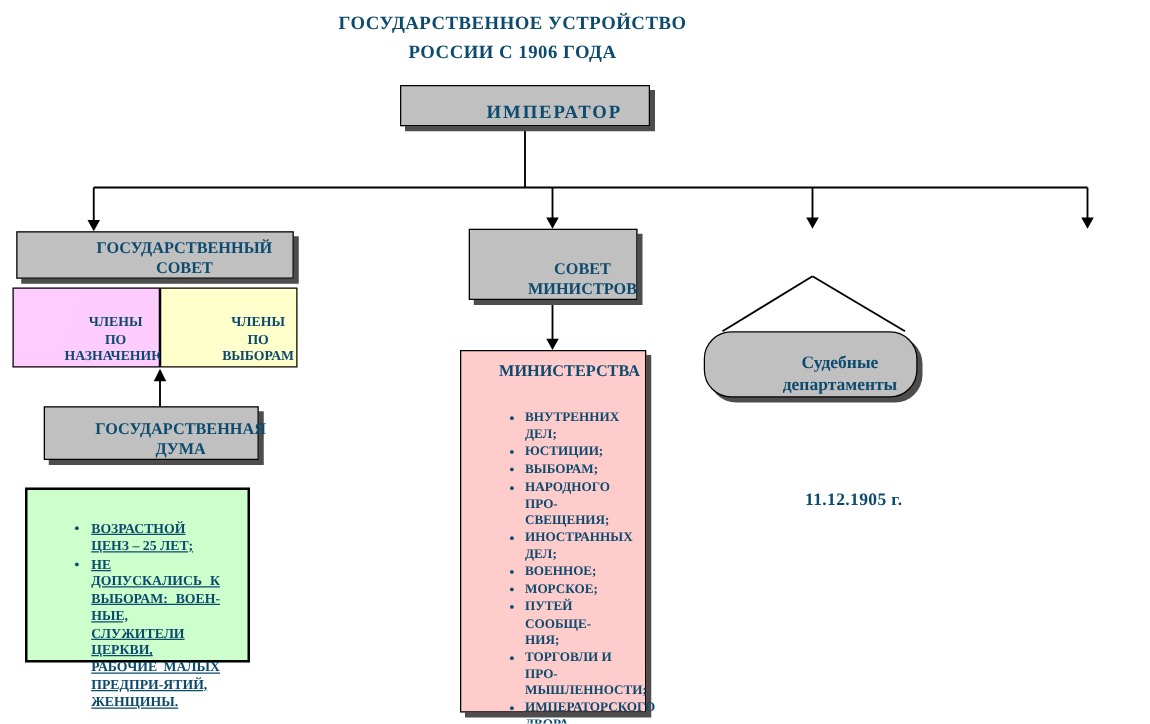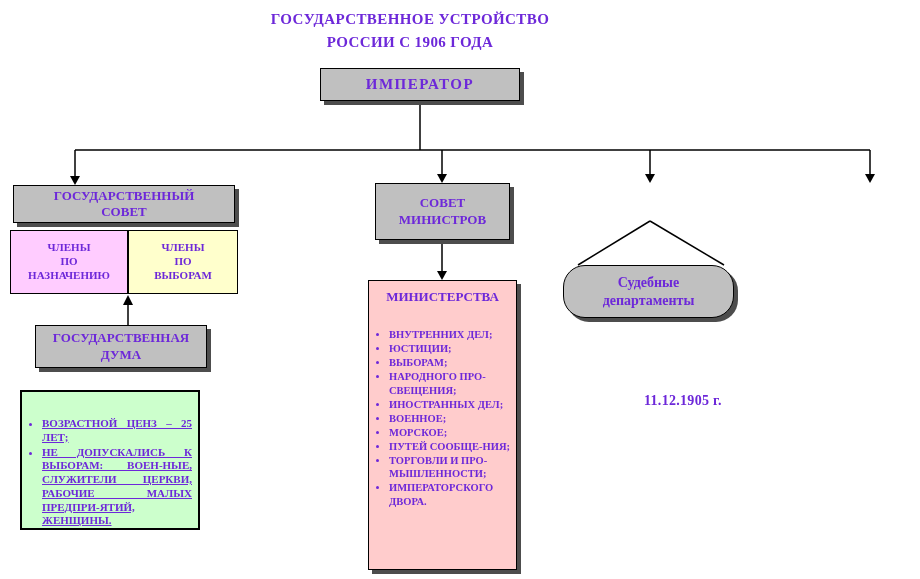--- a/index.html
+++ b/index.html
@@ -1,22 +1,22 @@
 <!DOCTYPE html>
 <html><head>
 <meta charset="utf-8">
 <style>
   html,body{margin:0;padding:0;background:#ffffff;}
   #canvas{
     position:relative;width:912px;height:579px;background:#ffffff;overflow:hidden;
-    font-family:"Liberation Serif","DejaVu Serif",serif;font-weight:bold;color:#6d28d9;
+    font-family:"Liberation Serif","DejaVu Serif",serif;font-weight:bold;color:#0c4a6e;
   }
   .node{
-    position:absolute;display:flex;align-items:center;justify-content:center;
-    text-align:center;border:1.5px solid #000;box-sizing:border-box;
+    position:absolute;display:flex;align-items:flex-end;justify-content:center;
+    text-align:center;border:1.5px solid #000;box-sizing:border-box;padding-left:47px;
   }
   .col{flex-direction:column;justify-content:flex-start;}
   .gray{background:#c0c0c0;}
   .shadow{box-shadow:4px 4px 0 0 #4d4d4d;}
   .label{white-space:pre-line;line-height:1.25;}
   .title{
     position:absolute;text-align:center;font-size:15px;letter-spacing:.4px;line-height:1.55;
   }
   ul.bullets{margin:16px;padding:0 6px 0 20px;list-style:disc;text-align:left;}
   ul.bullets li{margin:0 0 1px 0;line-height:1.25;}
@@ -88,21 +88,21 @@
         <li>НЕ ДОПУСКАЛИСЬ К ВЫБОРАМ: ВОЕН-НЫЕ, СЛУЖИТЕЛИ ЦЕРКВИ, РАБОЧИЕ МАЛЫХ ПРЕДПРИ-ЯТИЙ, ЖЕНЩИНЫ.</li>
       </ul>
   </div>
 
   <div class="node gray shadow" style="left:375px;top:183px;width:135px;height:57px;font-size:13px;">
     <span class="label">СОВЕТ
 МИНИСТРОВ</span>
   </div>
 
   <div class="node col shadow" style="left: 368px; top: 280px; width: 149px; height: 290px; background: rgb(255, 204, 204);">
-    <div style="font-size:13px;margin:8px 16px 7px;">МИНИСТЕРСТВА</div>
+    <div style="font-size:13px;margin:8px 4px 7px;">МИНИСТЕРСТВА</div>
     <ul class="bullets" style="font-size:10.5px;width:100%;box-sizing:border-box;">
         <li>ВНУТРЕННИХ ДЕЛ;</li>
         <li>ЮСТИЦИИ;</li>
         <li>ВЫБОРАМ;</li>
         <li>НАРОДНОГО ПРО-СВЕЩЕНИЯ;</li>
         <li>ИНОСТРАННЫХ ДЕЛ;</li>
         <li>ВОЕННОЕ;</li>
         <li>МОРСКОЕ;</li>
         <li>ПУТЕЙ СООБЩЕ-НИЯ;</li>
         <li>ТОРГОВЛИ И ПРО-МЫШЛЕННОСТИ;</li>

